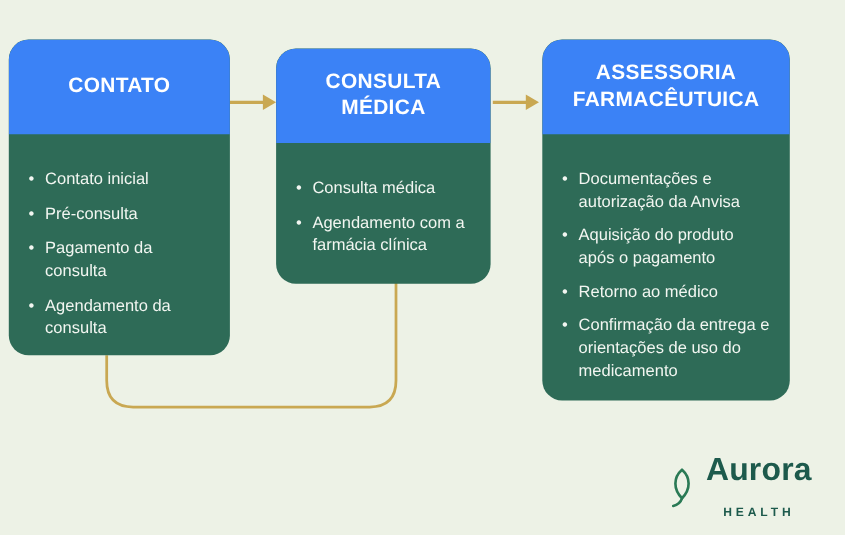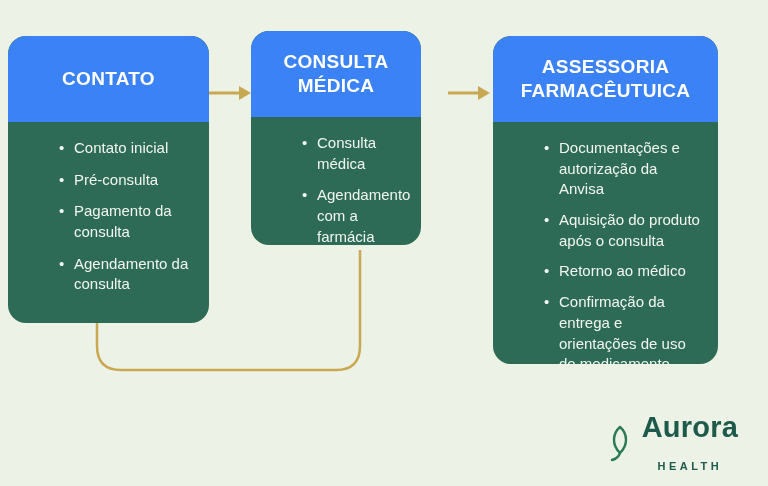--- a/index.html
+++ b/index.html
@@ -15,40 +15,40 @@
     left: 0; top: 0;
     pointer-events: none;
   }
   .card {
     position: absolute;
     border-radius: 18px;
     background: #2e6b57;
     overflow: hidden;
   }
   .card1 { left: 8px;   top: 36px; width: 201px; height: 287px; }
-  .card2 { left: 251px; top: 31px; width: 170px; height: 214px; }
+  .card2 { left: 251px; top: 44px; width: 195px; height: 214px; }
   .card3 { left: 493px; top: 36px; width: 225px; height: 328px; }
   .card-header {
     background: #3b82f6;
     height: 86px;
     display: flex;
     flex-direction: column;
     align-items: center;
     justify-content: center;
     border-radius: 18px 18px 0 0;
   }
   .card-title-line {
     color: #ffffff;
     font-weight: bold;
     font-size: 19px;
     line-height: 1.28;
     letter-spacing: 0.3px;
     text-align: center;
   }
-  .card-body { padding: 16px 16px 12px 18px; margin-left: 33px; }
+  .card-body { padding: 31px 16px 12px 18px; }
   ul.items { list-style: none; }
   ul.items li {
     position: relative;
     color: #f2f6f1;
     font-size: 15px;
     line-height: 1.38;
     padding-left: 15px;
     margin-bottom: 11px;
   }
   .card3 ul.items li { margin-bottom: 10px; }
@@ -126,21 +126,21 @@
 </div>
 
 <div class="card card3">
   <div class="card-header">
     <div class="card-title-line">ASSESSORIA</div>
     <div class="card-title-line">FARMACÊUTUICA</div>
   </div>
   <div class="card-body">
     <ul class="items">
       <li>Documentações e autorização da Anvisa</li>
-      <li>Aquisição do produto após o consulta</li>
+      <li>Aquisição do produto após o pagamento</li>
       <li>Retorno ao médico</li>
       <li>Confirmação da entrega e orientações de uso do medicamento</li>
     </ul>
   </div>
 </div>
 
 <div class="logo">
   <span class="leaf-wrap">
     <svg width="26" height="38" viewBox="0 0 26 38">
       <path d="M13 3 C 21 10, 21 21, 13 29 C 5 21, 5 10, 13 3 Z" fill="none" stroke="#2a7a55" stroke-width="2.4" stroke-linejoin="round"></path>

